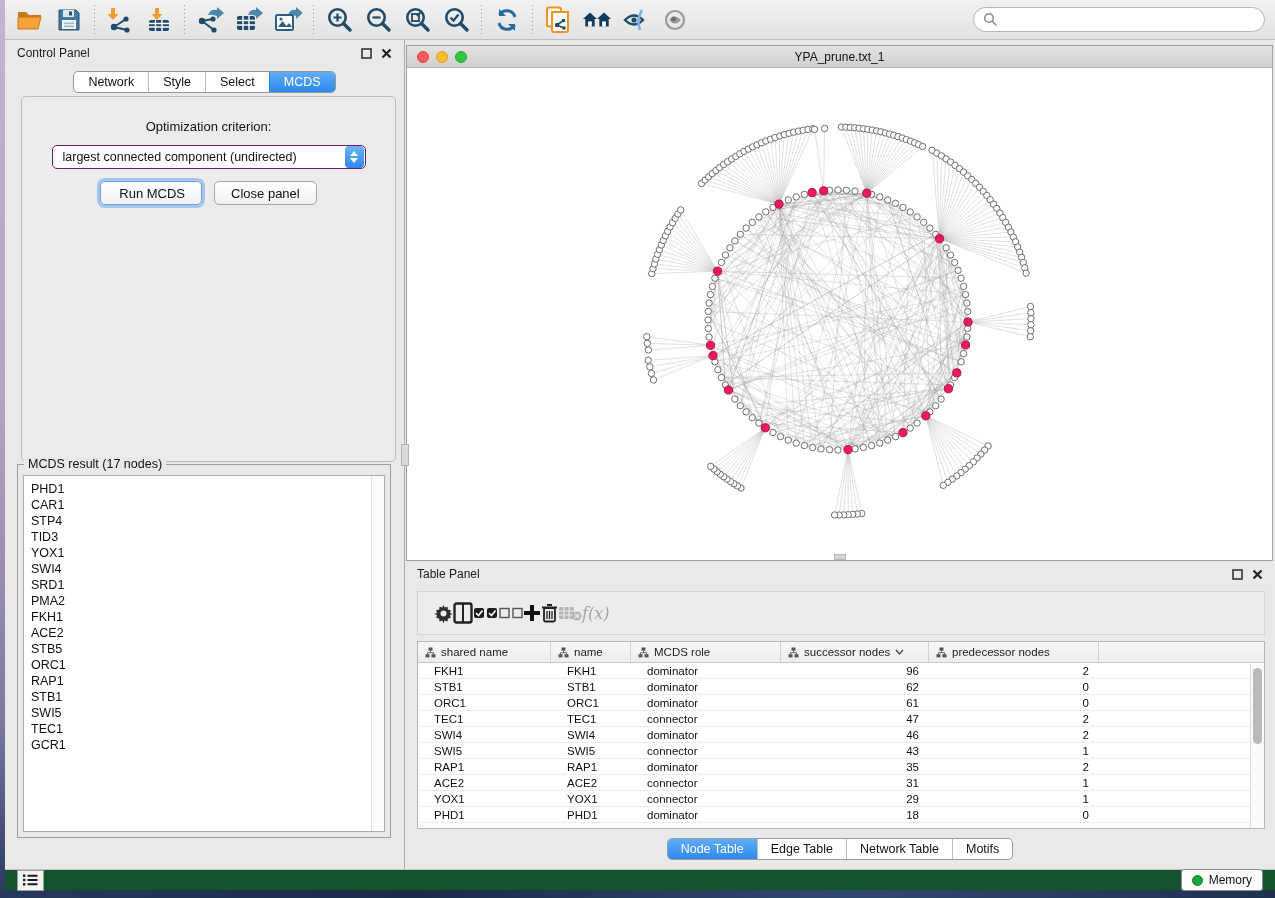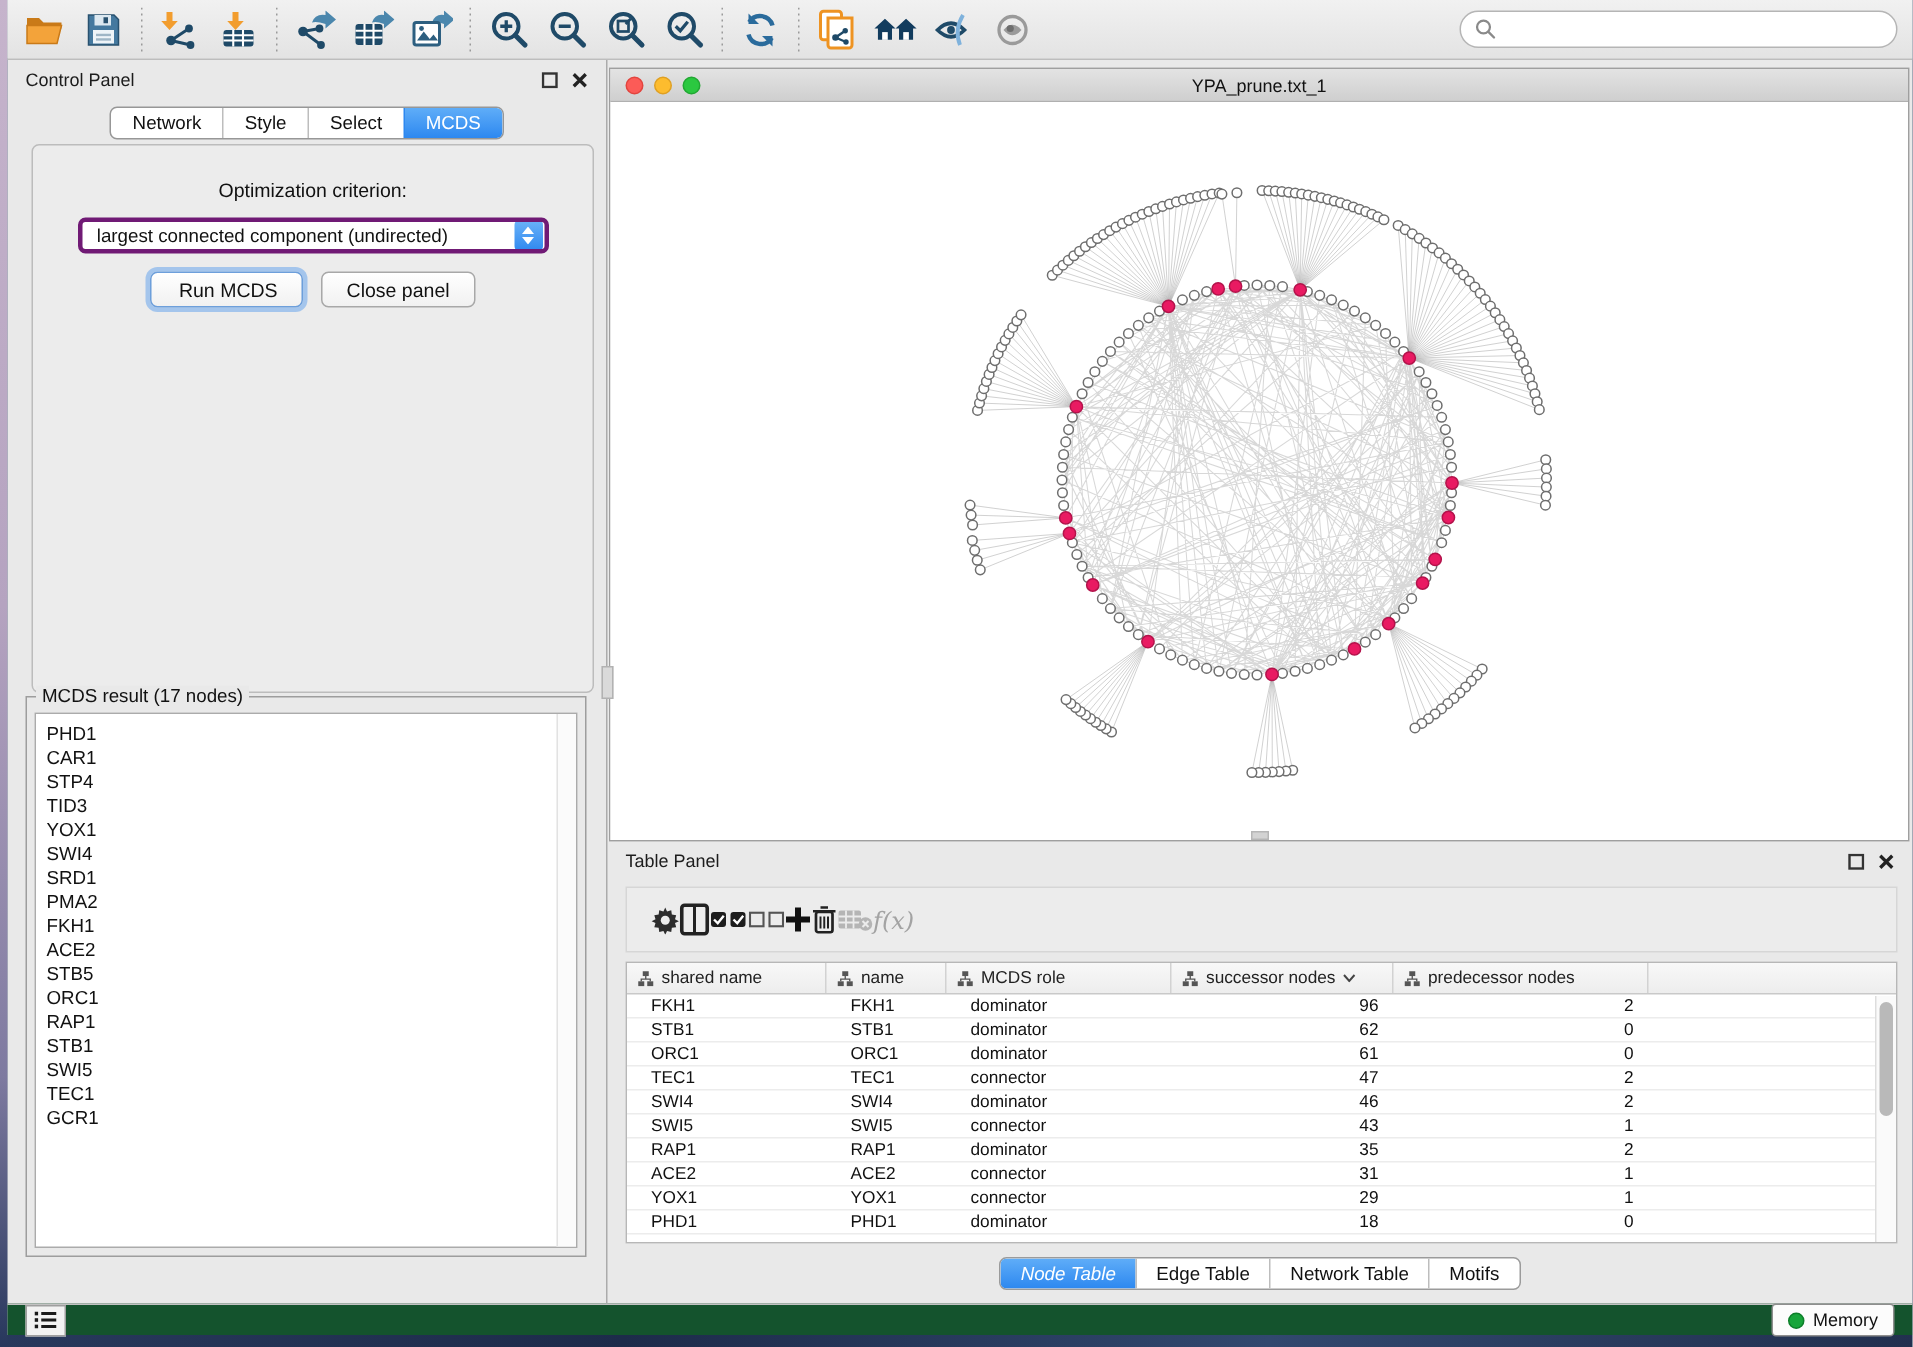--- a/index.html
+++ b/index.html
@@ -37,21 +37,21 @@
   .seg-tabs { display:flex; border:1px solid #979797; border-radius:5px; overflow:hidden;
     background:#fff; height:22px; }
   .seg-tab { font-size:12.5px; color:#111; padding:0 14px; display:flex; align-items:center;
     border-left:1px solid #bdbdbd; cursor:default; }
   .seg-tab:first-child { border-left:none; }
   .seg-tab.active { background:linear-gradient(#5fadf8,#2d88f0); color:#fff; border-left-color:#2d88f0; }
   .tab-content-box { position:absolute; left:16px; right:8px; top:56px; height:366px;
     border:1px solid #bcbcbc; border-radius:5px; background:#ececec; }
   .opt-label { text-align:center; margin-top:22px; font-size:13px; color:#111; }
   .dropdown { margin:11px auto 0; width:314px; height:24px; background:#fff;
-    border:3px solid #701a75; border-radius:5px; display:flex; align-items:center; overflow:hidden; }
+    border:1px solid #701a75; border-radius:5px; display:flex; align-items:center; overflow:hidden; }
   .dropdown .dd-text { flex:1; font-size:12.5px; padding-left:10px; color:#111;
     white-space:nowrap; }
   .dd-stepper { width:19px; height:22px; margin-right:1px; border-radius:4px;
     background:linear-gradient(#6db4f9,#2d87ef); display:flex; flex-direction:column;
     align-items:center; justify-content:center; gap:2px; }
   .btn-row { display:flex; justify-content:center; gap:12px; margin-top:12px; }
   .mac-btn { height:24px; padding:0 16px; font-size:13px; color:#111;
     background:linear-gradient(#fff,#f1f1f1); border:1px solid #a8a8a8; border-radius:5px;
     display:flex; align-items:center; }
   .mac-btn.focused { border-color:#6d9fdb; box-shadow:0 0 0 3px rgba(106,166,236,.55);padding-left:18px; }
@@ -108,21 +108,21 @@
   .data-rows .g-row { border-bottom:1px solid #ececec; }
   .tbl-scroll { position:absolute; top:22px; right:0; bottom:0; width:14px; background:#fafafa;
     border-left:1px solid #ddd; }
   .tbl-thumb { position:absolute; left:2px; right:2px; top:4px; height:76px;
     background:#b9b9b9; border-radius:5px; }
   .bottom-tabs-row { flex:1; display:flex; align-items:center; justify-content:center; }
   .bt-tabs { display:flex; border:1px solid #9b9b9b; border-radius:5px; overflow:hidden;
     background:#fff; height:22px; }
   .bt-tab { font-size:12.5px; color:#111; padding:0 13px; display:flex; align-items:center;
     border-left:1px solid #bdbdbd; }
-  .bt-tab:first-child { border-left:none;font-style:italic; }
+  .bt-tab:first-child { border-left:none; }
   .bt-tab.active { background:linear-gradient(#5fadf8,#2d88f0); color:#fff; border-left-color:#2d88f0; }
 
   
   .status-bar { height:21px; flex:none; border-top:1px solid #c2c2c2; background:#14532d;
     display:flex; align-items:center; padding:0 12px; }
   .list-btn { width:27px; height:21px; background:#f2f2f2; border:1px solid #9f9f9f;
     display:flex; align-items:center; justify-content:center; }
   .memory-btn { margin-left:auto; height:22px; border:1px solid #8e8e8e; border-radius:3px;
     background:#fcfcfc; display:flex; align-items:center; gap:6px; padding:0 10px;
     font-size:12px; color:#111; }

